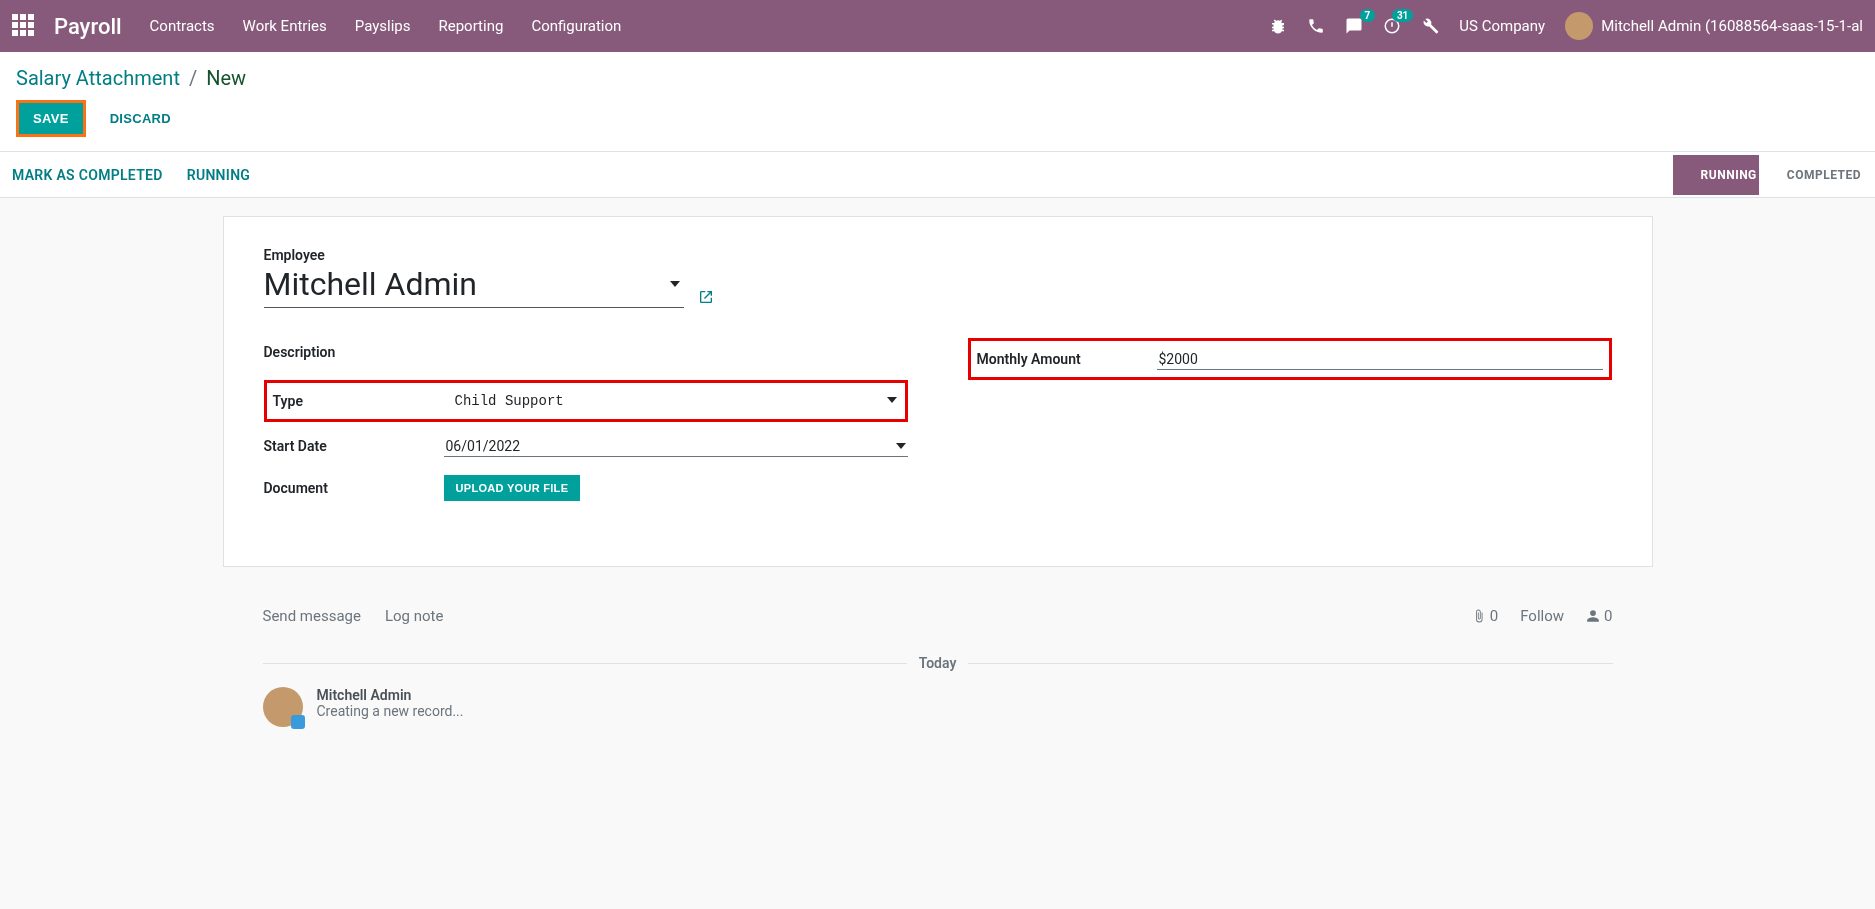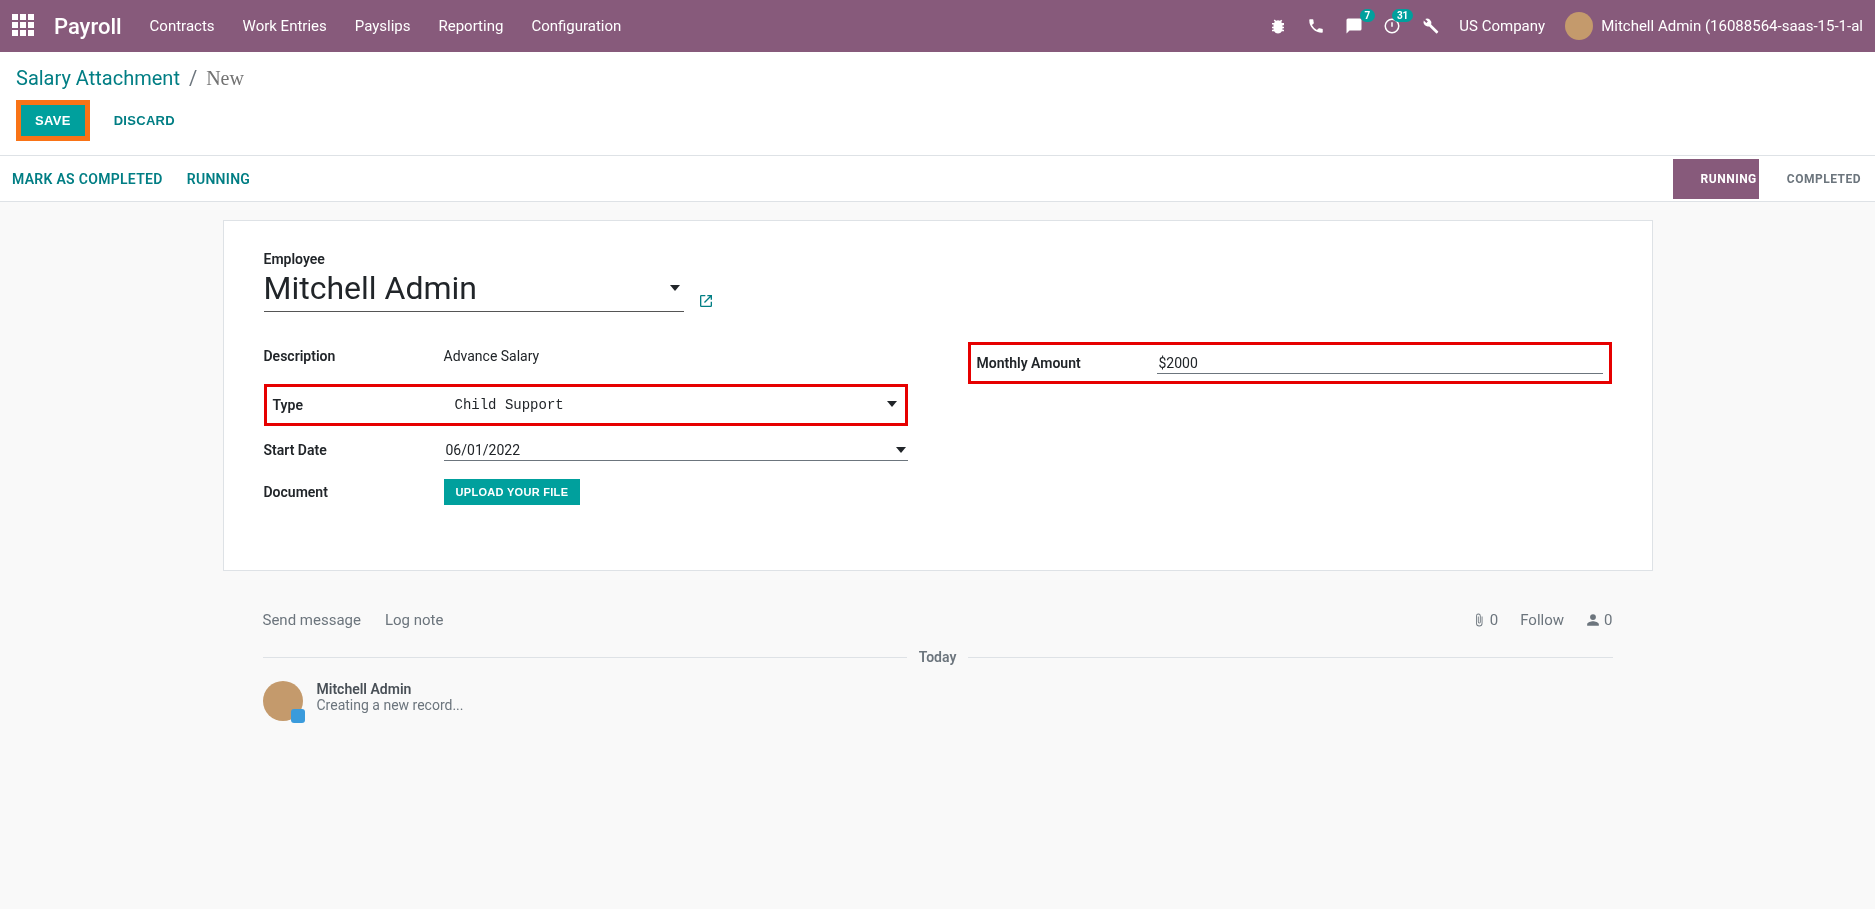--- a/index.html
+++ b/index.html
@@ -18,26 +18,26 @@
   .badge { position: absolute; top: -8px; right: -12px; background: #00a09d; color: #fff; font-size: 10px; border-radius: 8px; padding: 1px 5px; font-weight: bold; }
   .company-name { color: #fff; font-size: 15px; }
   .avatar { width: 28px; height: 28px; border-radius: 50%; background: #c49a6c; display:inline-block; }
   .user-section { display:flex; align-items:center; gap:8px; color:#fff; font-size:15px; }
 
   
   .control-panel { background: #fff; padding: 14px 16px 0 16px; border-bottom: 1px solid #dee2e6; }
   .breadcrumb { font-size: 20px; margin-bottom: 10px; }
   .breadcrumb .link { color: #017e84; cursor: pointer; }
   .breadcrumb .sep { color: #6c757d; margin: 0 4px; }
-  .breadcrumb .current { color: #737373; font-family: Liberation Serif, serif; }
+  .breadcrumb .current { color: #14532d; }
   .action-row { display:flex; align-items:center; gap: 10px; padding-bottom: 14px; }
   .btn { border: none; cursor: pointer; padding: 8px 14px; font-size: 13px; font-weight: 600; letter-spacing: 0.3px; }
   .btn-primary { background: #00a09d; color: #fff; }
   .btn-link { background: transparent; color: #017e84; }
-  .highlight-red { border: 5px solid #f97316; }
+  .highlight-red { border: 3px solid #f97316; }
 
   
   .status-bar { background: #fff; border-bottom: 1px solid #dee2e6; padding: 0 12px; display:flex; align-items:center; height: 46px; }
   .status-actions { display:flex; gap: 24px; }
   .status-action { color: #017e84; font-weight: 600; font-size: 14px; cursor:pointer; letter-spacing: .3px;}
   .status-steps { margin-left: auto; display: flex; }
   .step { position: relative; height: 40px; display: flex; align-items: center; padding: 0 2px 0 28px; font-size: 12px; font-weight: 700; letter-spacing: .5px; color: #6c757d; background:#fff;}
   .step:not(:first-child)::before { display:none; }
   .step.active { background: #875a7b; color: #fff; }
   .step.active::after {
@@ -64,21 +64,21 @@
   .btn-upload { background:#00a09d; color:#fff; padding:7px 12px; font-weight:700; font-size:11px; letter-spacing:.3px; border:none; cursor:pointer; }
   .highlight-box-red { border: 3px solid #e60000; padding: 4px 6px; }
   .no-border-inner { border:none !important;font-family:Liberation Mono, monospace; }
   .noshrink { flex-shrink:0; }
 
   
   .chatter { max-width: 1430px; margin: 0 auto; padding: 14px 40px; }
   .chatter-top { display:flex; align-items:center; gap: 24px; color:#6c757d; font-size:15px; padding: 14px 0;}
   .chatter-right { margin-left:auto; display:flex; gap: 22px; align-items:center; color:#6c757d; }
   .chatter-right svg { width:14px; height:14px; fill:#6c757d; }
-  .divider-wrap { display:flex; align-items:center; gap:12px; margin: 6px 0 16px 0;}
+  .divider-wrap { display:flex; align-items:center; gap:12px; margin: 16px 0 16px 0;}
   .divider-line { flex:1; height:1px; background:#dee2e6; }
   .divider-text { color:#6c757d; font-weight:600; }
   .msg { display:flex; gap:14px; align-items:flex-start; }
   .msg-avatar { width:40px; height:40px; border-radius:50%; background:#c49a6c; position:relative; }
   .msg-avatar::after { content:""; position:absolute; right:-2px; bottom:-2px; width:14px; height:14px; background:#3a9bdc; border-radius:3px; }
   .msg-body .author { font-weight:600; color:#495057; }
   .msg-body .text { color:#6c757d; }
   .chatter-top span { cursor:pointer; }
 
 </style>
@@ -186,21 +186,20 @@
           </svg>
       </span>
     </div>
 
     <div class="two-col">
 
       <div class="col">
 
         <div class="form-row">
           <div class="lbl">Description</div>
-          <div class="val">Advance Salary</div>
         </div>
 
         <div class="highlight-box-red" style="margin-bottom:10px;">
           <div class="form-row" style="margin:0;">
             <div class="lbl">Type</div>
             <div class="val select-like no-border-inner" style="border-bottom:1px solid #6c757d; min-width:auto; flex:1;">
               <span>Child Support</span>
               <span class="caret-down"><svg viewBox="0 0 10 10">
                     <path d="M0 2l5 6 5-6z"></path>
                   </svg></span>

